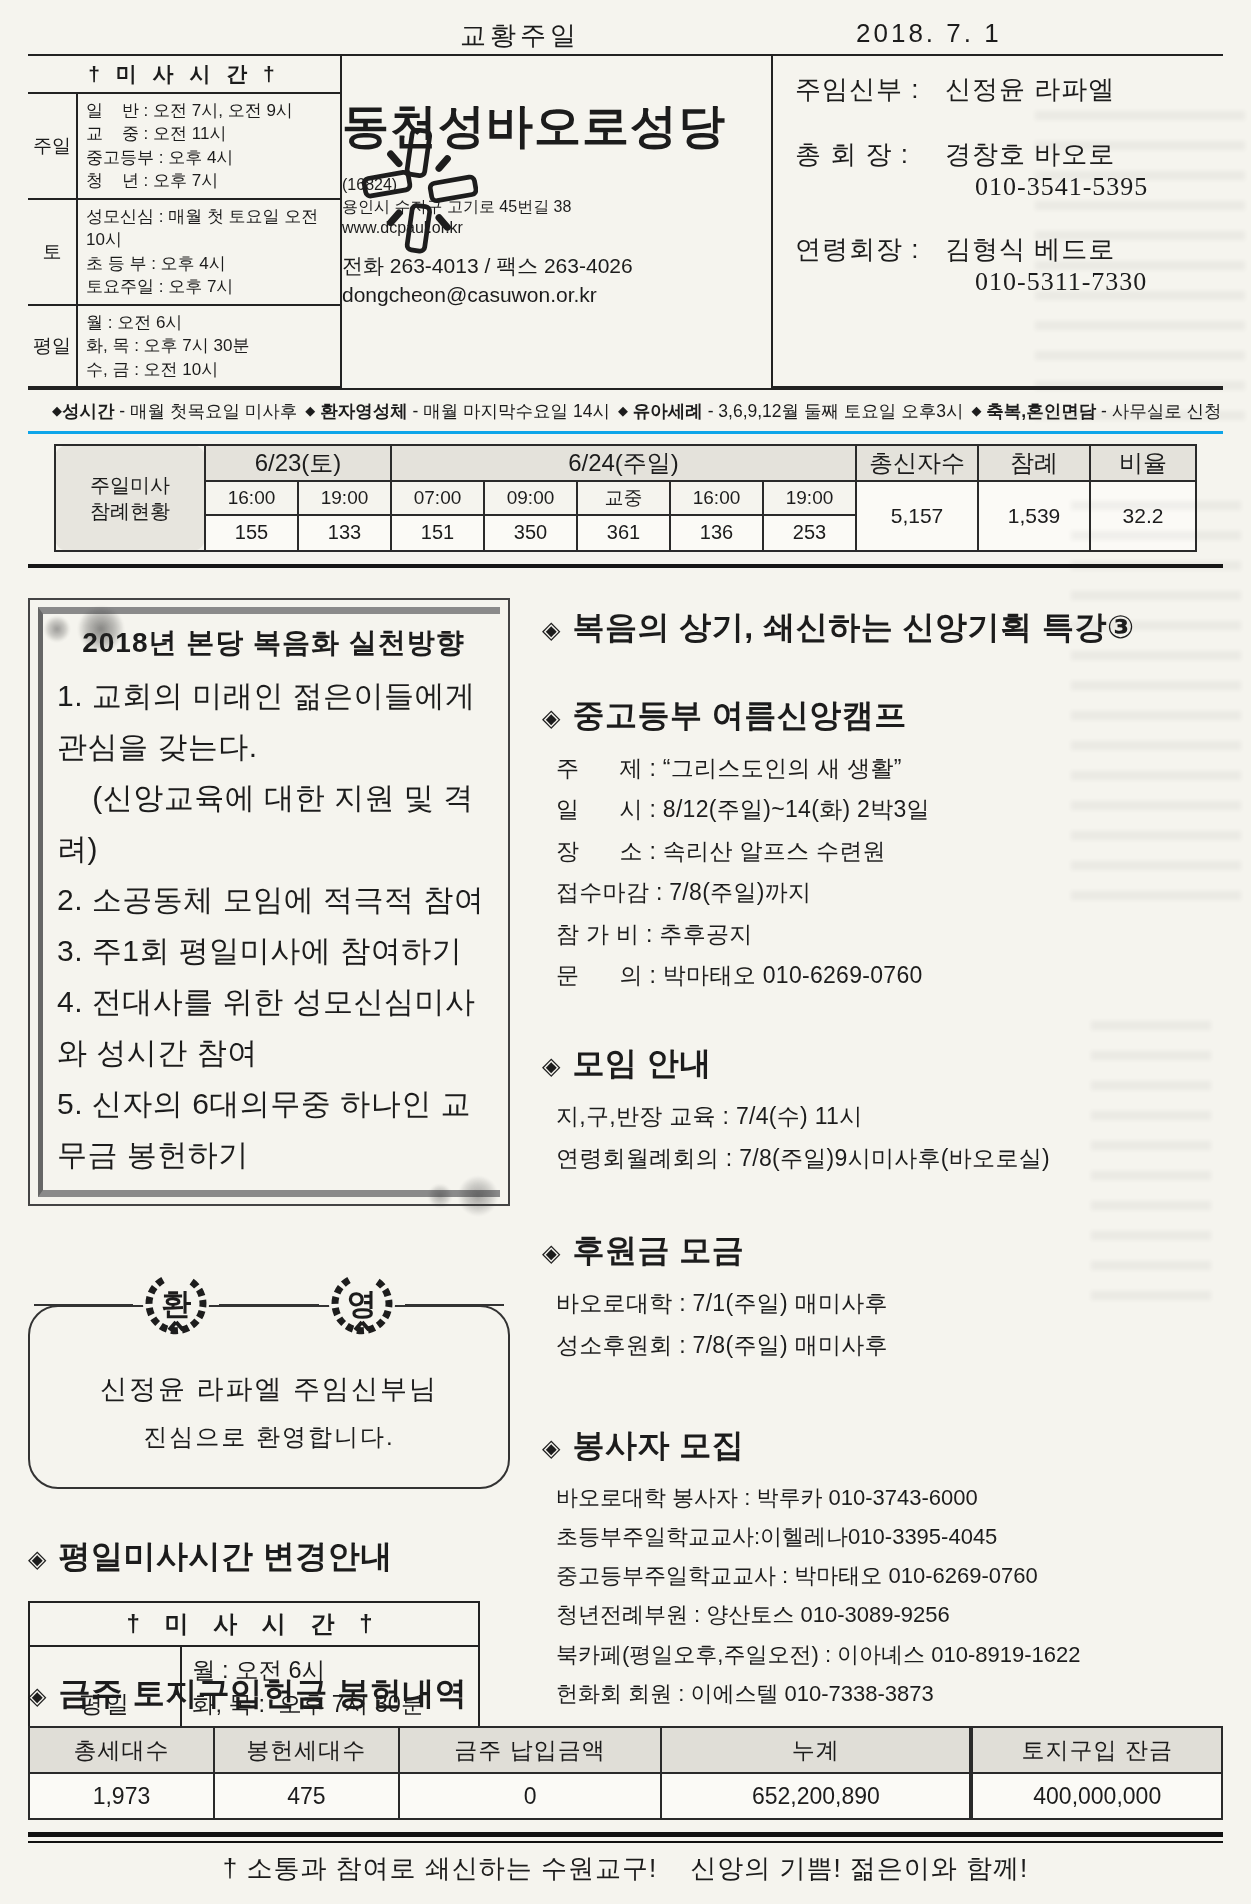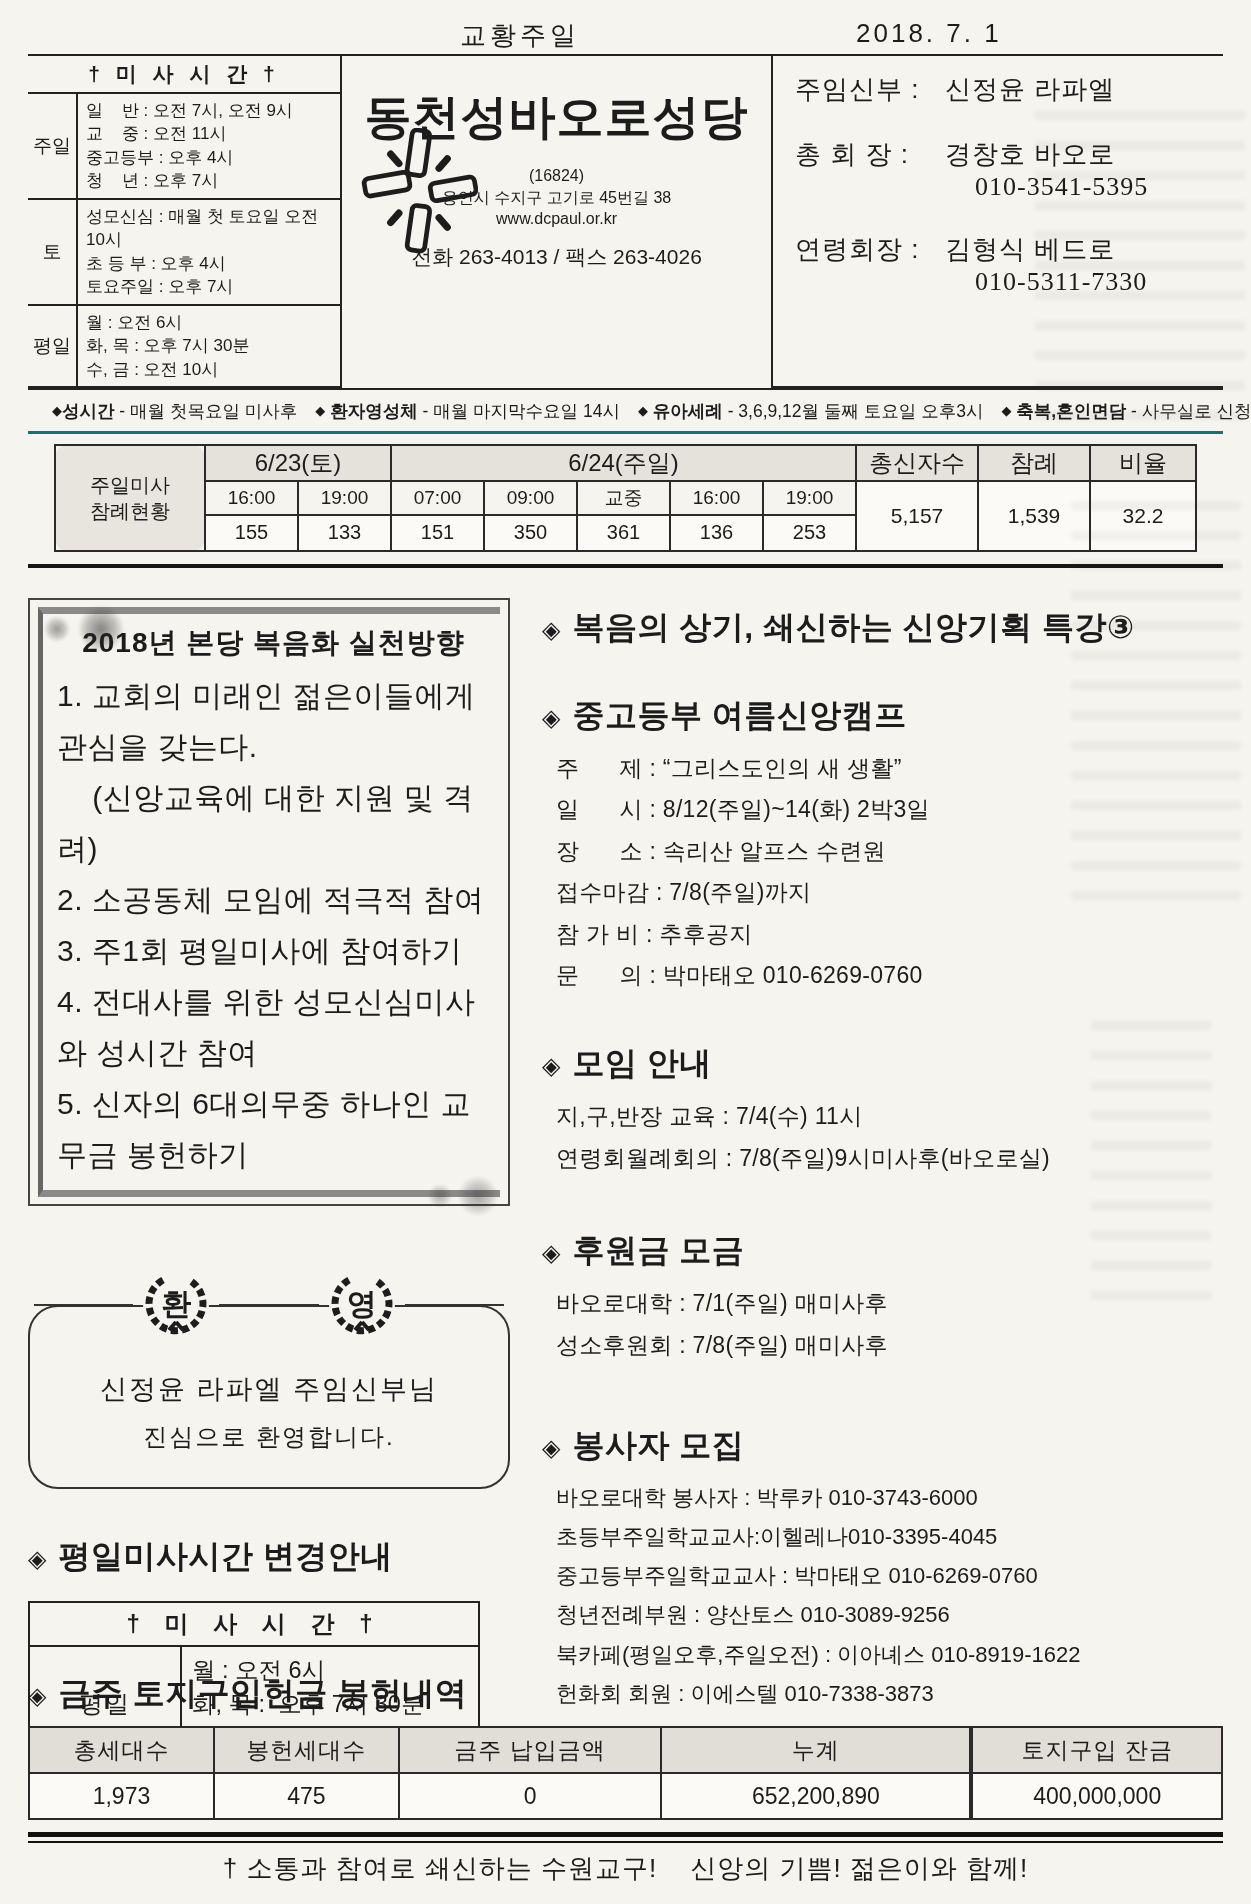--- a/index.html
+++ b/index.html
@@ -18,36 +18,36 @@
 
   
   .header { display:flex; align-items:stretch; border-bottom:2.5px solid #222; }
   .mt { border:2.5px solid #222; border-top:none; border-left:none; width:312px; flex:0 0 auto; background:#f5f4ee; }
   .mt-title { text-align:center; font-size:21px; font-weight:bold; letter-spacing:5px; border-bottom:2px solid #222; padding:4px 0; }
   .mt-row { display:flex; border-bottom:2px solid #222; }
   .mt-row:last-child { border-bottom:none; }
   .mt-label { flex:0 0 48px; display:flex; align-items:center; justify-content:center; border-right:2px solid #222; font-size:19px; }
   .mt-lines { flex:1; padding:5px 8px; font-size:17px; line-height:1.38; }
 
-  .centerblock { flex:1; position:relative; text-align:center; padding-top:14px; }
+  .centerblock { flex:1; position:relative; text-align:left; padding-top:23px; }
   .logo { position:absolute; left:18px; top:72px; }
   .church-name { font-size:47px; font-weight:bold; letter-spacing:1px; margin-top:16px; }
   .addr { margin-top:16px; font-size:16px; line-height:1.35; }
   .contact2 { margin-top:12px; font-size:21px; line-height:1.4; }
 
   .contactbox { flex:0 0 452px; border:2.5px solid #222; border-top:none; border-right:none; padding:16px 10px 10px 22px; box-sizing:border-box; }
   .staff-row { font-size:26px; margin-bottom:8px; }
   .staff-line { display:flex; }
   .staff-role { flex:0 0 150px; letter-spacing:1px; }
   .staff-name { letter-spacing:1px; }
   .staff-phone { padding-left:180px; font-size:26px; letter-spacing:1px;font-family:Liberation Serif, serif; }
   .staff-gap { height:22px; }
 
   
-  .noticebar { display:flex; gap:18px; align-items:center; border-bottom:3px solid #0f766e; padding:9px 2px 8px 24px; font-size:17.5px; }
+  .noticebar { display:flex; gap:8px; align-items:center; border-bottom:3px solid #0ea5e9; padding:9px 2px 8px 24px; font-size:17.5px; }
   .notice-item { white-space:nowrap; }
   .notice-prefix { font-size:13px; vertical-align:2px; }
   .notice-label { font-weight:bold; }
 
   
   .att-wrap { padding:10px 26px 0 26px; }
   table.att { width:100%; border-collapse:collapse; table-layout:fixed; }
   table.att td, table.att th { border:2px solid #2a2a2a; text-align:center; font-weight:normal; }
   .att .hdr { background:#e4e2db; }
   .att .lblcell { background:#e7e5de; font-size:20px; line-height:1.3; }
@@ -184,20 +184,21 @@
         </svg>
       </span>
       <div class="church-name">동천성바오로성당</div>
       <div class="addr">
         <div>(16824)</div>
         <div>용인시 수지구 고기로 45번길 38</div>
         <div>www.dcpaul.or.kr</div>
       </div>
       <div class="contact2">
         <div>전화 263-4013 / 팩스 263-4026</div>
+        <div>dongcheon@casuwon.or.kr</div>
       </div>
     </div>
 
     <div class="contactbox">
       <div class="staff-row">
         <div class="staff-line">
           <span class="staff-role">주임신부 :</span>
           <span class="staff-name">신정윤  라파엘</span>
         </div>
       </div>

